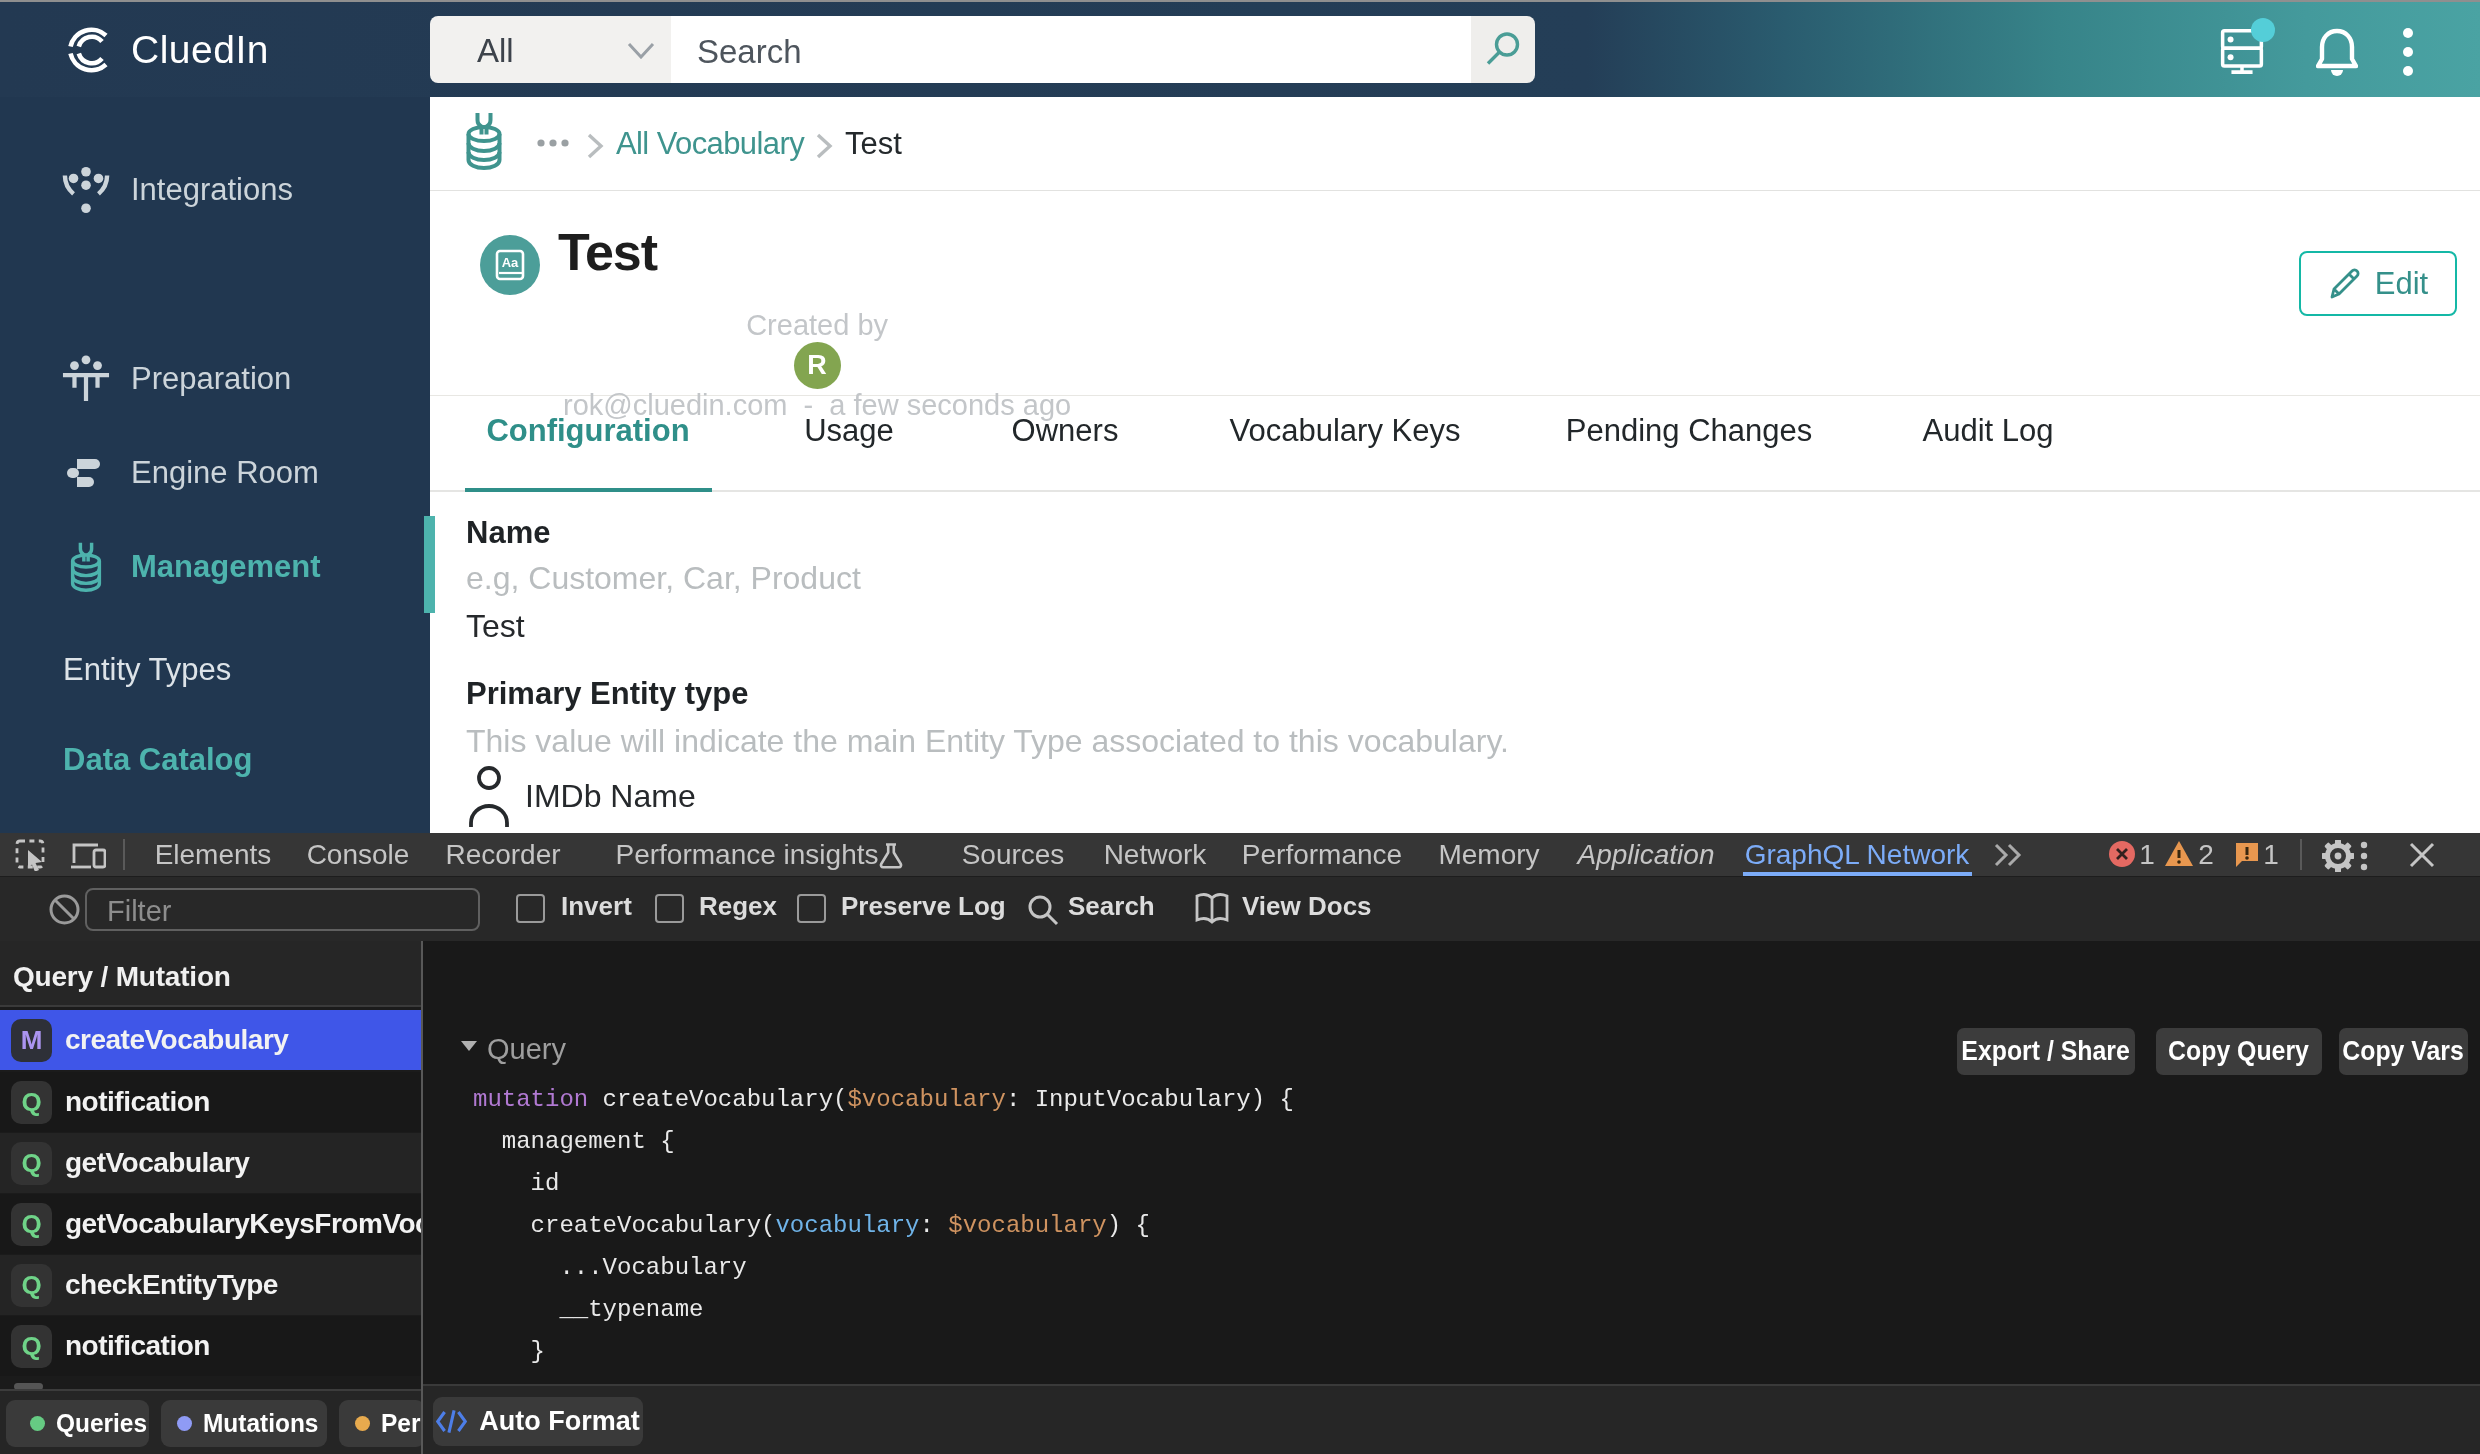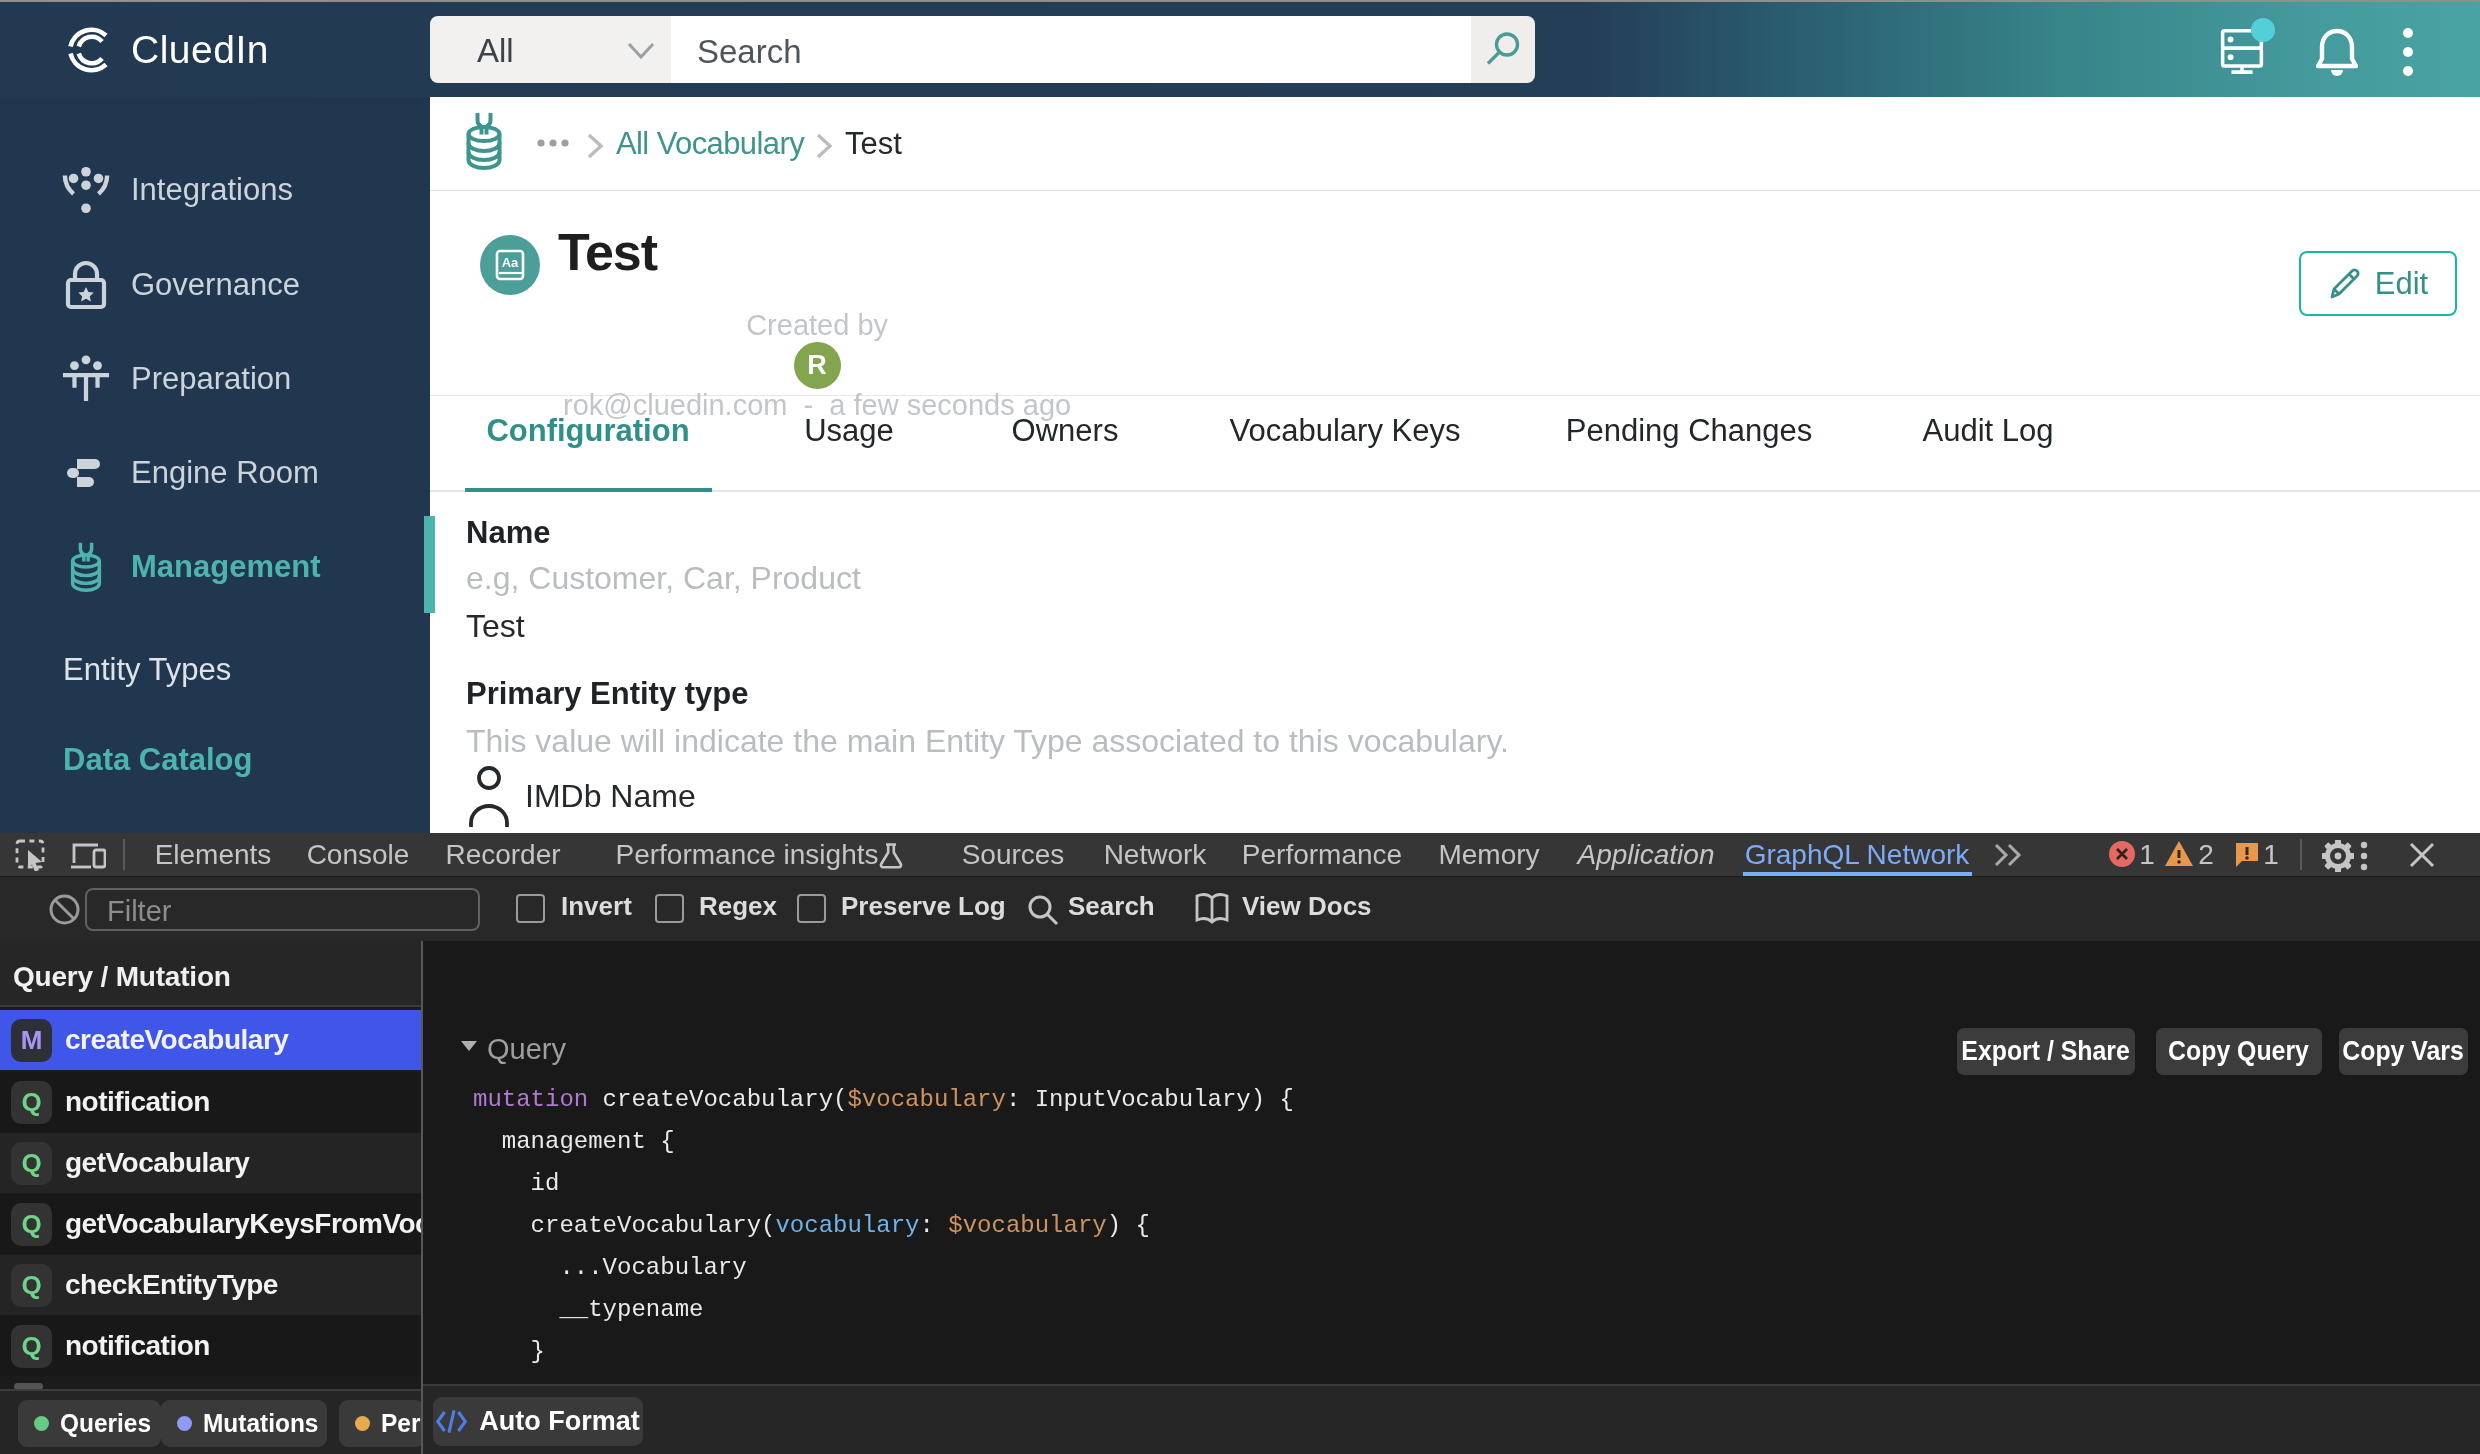--- a/index.html
+++ b/index.html
@@ -142,30 +142,20 @@
           <circle cx="25" cy="6" r="5"></circle>
             <circle cx="12" cy="13" r="5"></circle>
             <circle cx="38" cy="13" r="5"></circle>
             <circle cx="25" cy="20" r="5"></circle>
             <circle cx="25" cy="44" r="5"></circle>
         </g>
         <path d="M3 10 a 25 25 0 0 0 9 19 M47 10 a 25 25 0 0 1 -9 19" fill="none" stroke="#ccd4da" stroke-width="4.6"></path>
       </svg>
     </div>
     <div class="tx">Integrations</div>
-  </div>
-  <div class="navitem" style="top:158px; height:60px;">
-    <div class="ic">
-      <svg width="42" height="50" viewBox="0 0 42 50">
-        <rect x="3" y="20" width="36" height="27" rx="3" fill="none" stroke="#ccd4da" stroke-width="4.2"></rect>
-        <path d="M10 20 V 14 a 11 11 0 0 1 22 0 V 20" fill="none" stroke="#ccd4da" stroke-width="4.2"></path>
-        <path d="M21 27 l2.4 5 5.4 .5 -4 3.7 1.1 5.3 -4.9 -2.7 -4.9 2.7 1.1 -5.3 -4 -3.7 5.4 -.5 Z" fill="#ccd4da"></path>
-      </svg>
-    </div>
-    <div class="tx">Governance</div>
   </div>
   <div class="navitem" style="top:252px; height:60px;">
     <div class="ic">
       <svg width="50" height="50" viewBox="0 0 50 50">
         <g fill="#ccd4da">
           <circle cx="25" cy="5" r="4.6"></circle>
             <circle cx="13" cy="11" r="4.6"></circle>
             <circle cx="37" cy="11" r="4.6"></circle>
         </g>
         <path d="M1 21 H49 M13 21 V34 M25 21 V48 M37 21 V34" stroke="#ccd4da" stroke-width="4.4" fill="none"></path>
@@ -393,21 +383,21 @@
         <div class="badge bq">Q</div>
         <div class="qtx">checkEntityType</div>
       </div>
     <div class="qrow" style="top:375px; background:#181818;">
         <div class="badge bq">Q</div>
         <div class="qtx">notification</div>
       </div>
   </div>
   <div id="lscroll"></div>
   <div id="qbottom">
-    <div class="qbtn" style="left:18px; width:143px;">
+    <div class="qbtn" style="left:6px; width:143px;padding-left:8px;">
         <span class="dot" style="background:#66cb83;"></span>
         <span class="bt">Queries</span>
       </div>
     <div class="qbtn" style="left:161px; width:166px;">
         <span class="dot" style="background:#8f9bf5;"></span>
         <span class="bt">Mutations</span>
       </div>
     <div class="qbtn" style="left:339px; width:86px;">
         <span class="dot" style="background:#e7aa4e;"></span>
         <span class="bt">Pers</span>

